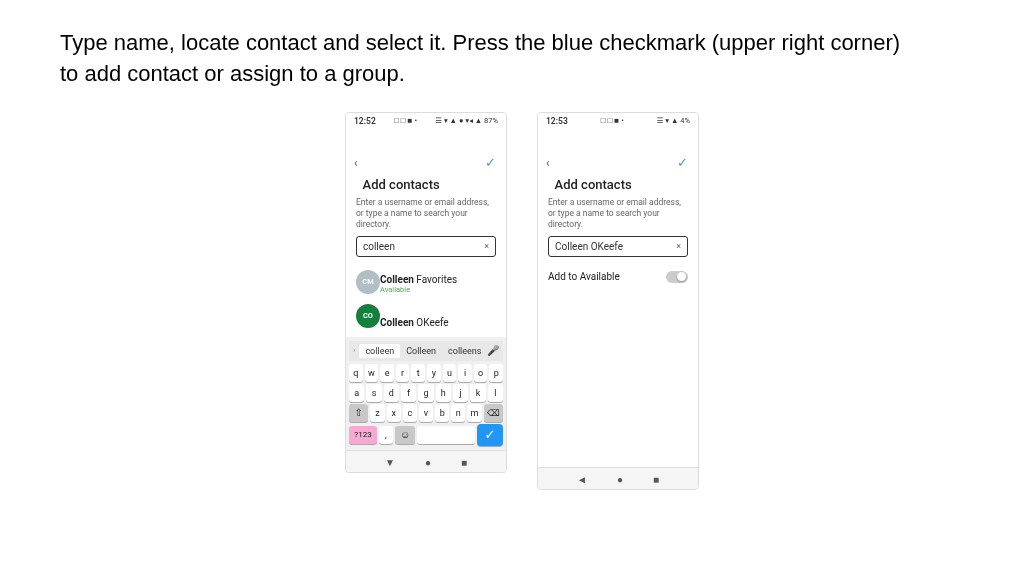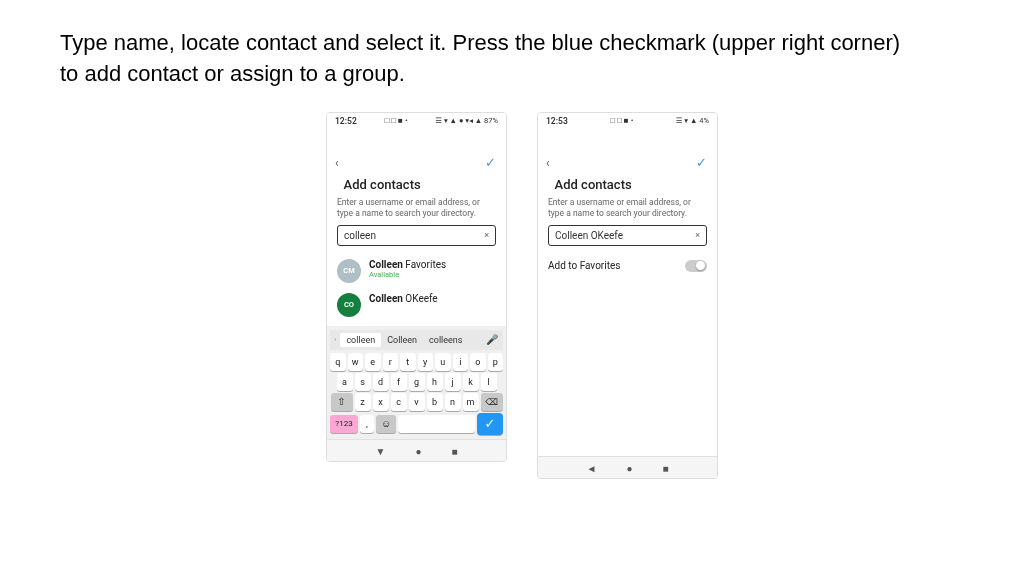--- a/index.html
+++ b/index.html
@@ -29,21 +29,21 @@
     .screenshots-row {
       display: flex;
       gap: 30px;
       align-items: flex-start;
       justify-content: center;
       margin-top: 4px;
     }
 
     
     .phone-screen {
-      width: 181px;
+      width: 162px;
       background: #fff;
       border: 1px solid #ddd;
       border-radius: 4px;
       overflow: hidden;
       font-family: 'Roboto', Arial, sans-serif;
       font-size: 11px;
     }
 
     
     .status-bar {
@@ -116,23 +116,23 @@
       font-size: 7.5px;
       font-weight: 600;
       color: #888;
       letter-spacing: 0.5px;
       text-transform: uppercase;
     }
 
     
     .contact-item {
       display: flex;
-      align-items: flex-start;
+      align-items: flex-end;
       padding: 5px 10px;
-      gap: 8px;
+      gap: 0;
     }
     .contact-avatar {
       width: 24px;
       height: 24px;
       border-radius: 50%;
       background: #b0bec5;
       color: #fff;
       font-size: 7.5px;
       font-weight: 600;
       display: flex;
@@ -411,21 +411,21 @@
 
       <div class="app-subtitle">Enter a username or email address, or type a name to search your directory.</div>
 
       <div class="search-field">
         <span>Colleen OKeefe</span>
         <span class="clear-x">×</span>
       </div>
 
 
       <div class="favorites-row">
-        <span class="favorites-label">Add to Favorites</span>
+        <span class="favorites-label">Add to Available</span>
         <div class="toggle-off"></div>
       </div>
 
       <div style="flex:1; min-height: 180px;"></div>
       <div class="nav-bar">
         <span class="nav-btn">◄</span>
         <span class="nav-btn">●</span>
         <span class="nav-btn">■</span>
       </div>
     </div>

